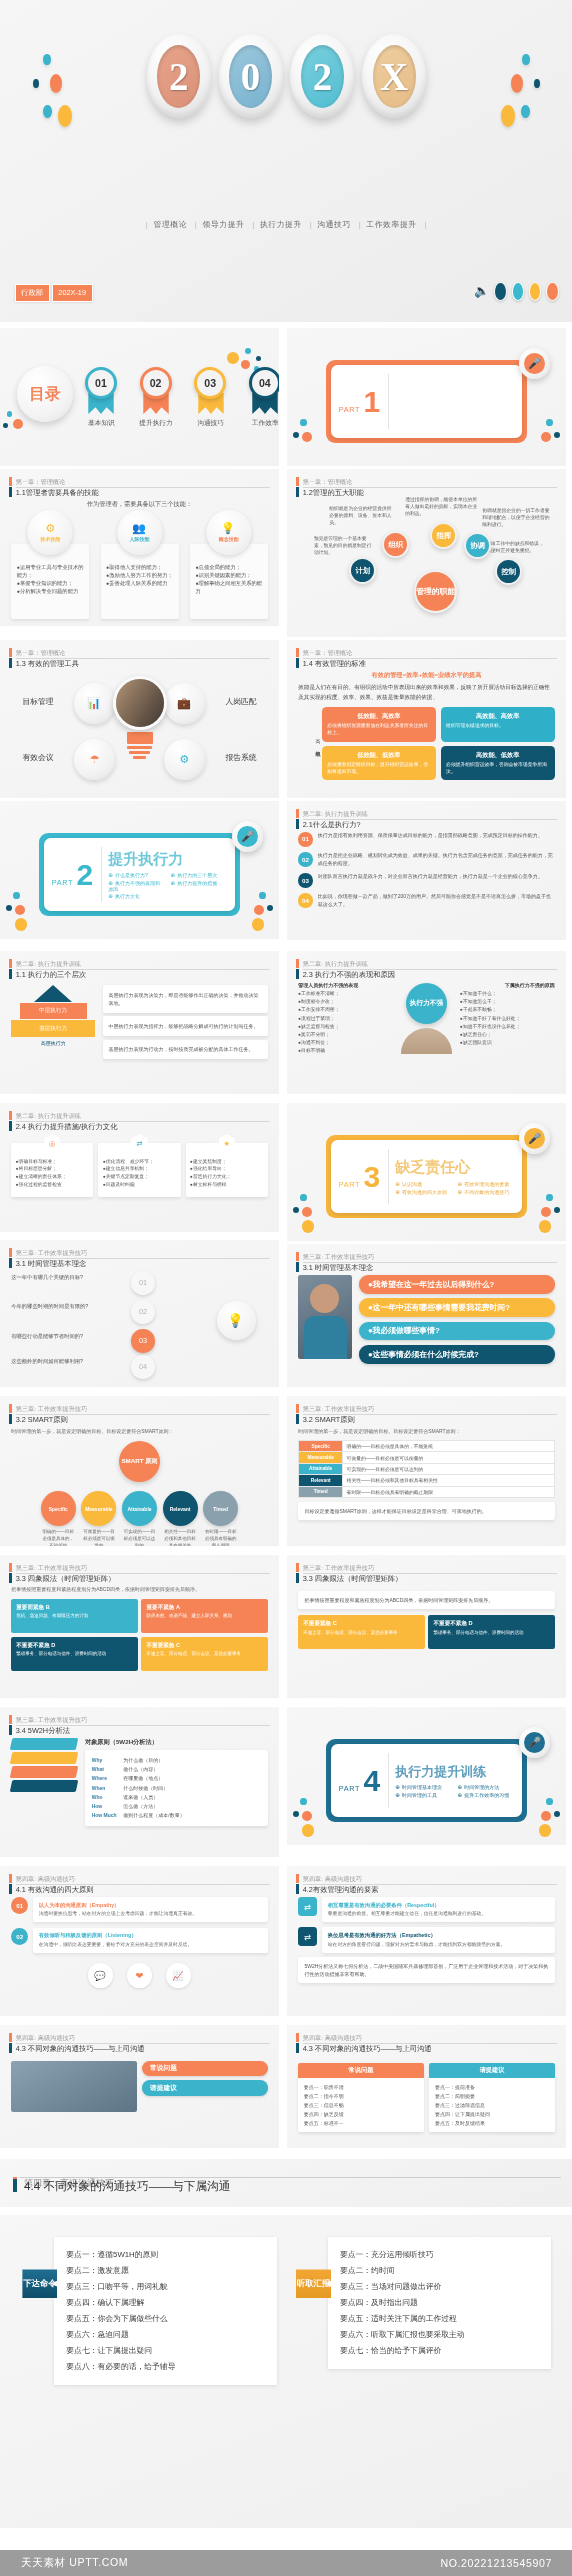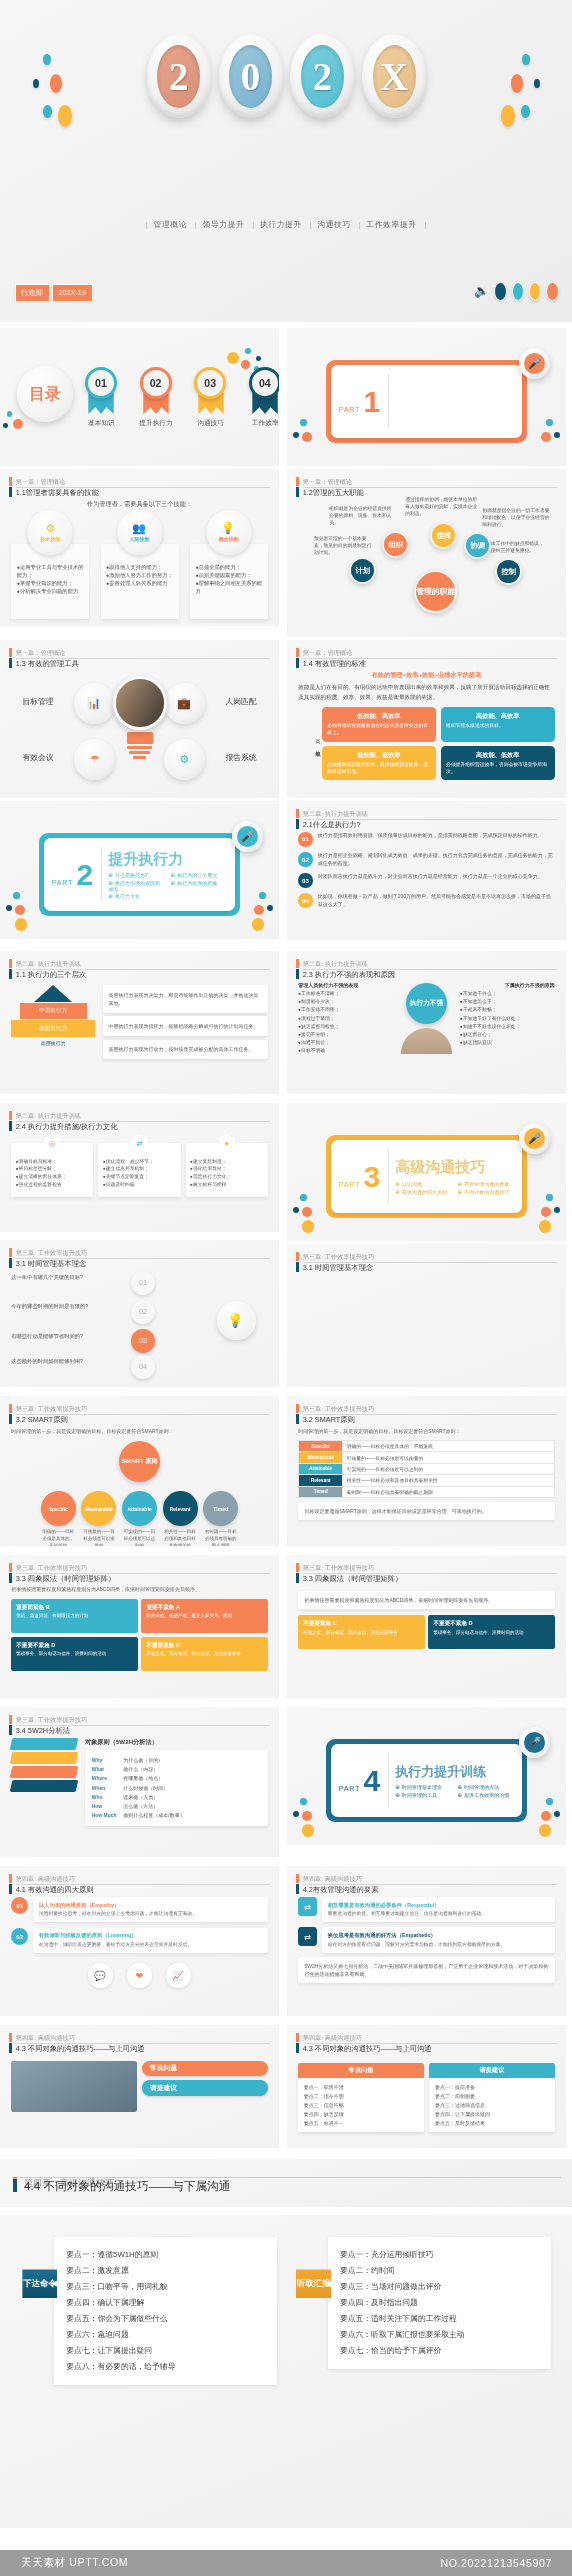--- a/index.html
+++ b/index.html
@@ -712,21 +712,21 @@
       <i style="width:12.3px;height:12.3px;background:#fbb93c;right:11.2px;top:26px;"></i>
     </div>
     <div class="part-frame" style="background:#f6b43c;">
       <div class="part-inner">
         <div class="part-num" style="color:#f6b43c;">
           <span class="p">PART</span>
           <span class="n">3</span>
         </div>
         <div class="part-div"></div>
         <div style="flex:1;">
-          <div class="part-title" style="color:#f3c878;">高级沟通技巧</div>
+          <div class="part-title" style="color:#f3c878;">缺乏责任心</div>
           <div class="part-bul" style="color:#e9a93b;">
             <span>认识沟通</span>
             <span>有效管理沟通的要素</span>
             <span>有效沟通的四大原则</span>
             <span>不同对象的沟通技巧</span>
           </div>
         </div>
       </div>
     </div>
     <div class="mic">
@@ -734,20 +734,31 @@
       </div>
   </div>
 
   <div class="slide half" style="left:287px; top:1244px; height:143px;">
     <div class="ch">
       <div class="ch-bar1"></div>
       <div class="ch-bar2"></div>
       <div class="ch-line"></div>
       <div class="ch-sub">第三章: 工作效率提升技巧</div>
       <div class="ch-title">3.1 时间管理基本理念</div>
+    </div>
+    <div class="body">
+      <div style="display:flex; gap:6.7px;">
+        <div class="person"></div>
+        <div style="flex:1;">
+          <div class="bigq" style="background:#f58355;">●我希望在这一年过去以后得到什么?</div>
+          <div class="bigq" style="background:#fbb93c;">●这一年中还有哪些事情需要我花费时间?</div>
+          <div class="bigq" style="background:#3ab3cb;">●我必须做哪些事情?</div>
+          <div class="bigq" style="background:#10556f;">●这些事情必须在什么时候完成?</div>
+        </div>
+      </div>
     </div>
   </div>
 
   <div class="slide half" style="left:0; top:1240px; height:147px;">
     <div class="ch">
       <div class="ch-bar1"></div>
       <div class="ch-bar2"></div>
       <div class="ch-line"></div>
       <div class="ch-sub">第三章: 工作效率提升技巧</div>
       <div class="ch-title">3.1 时间管理基本理念</div>

